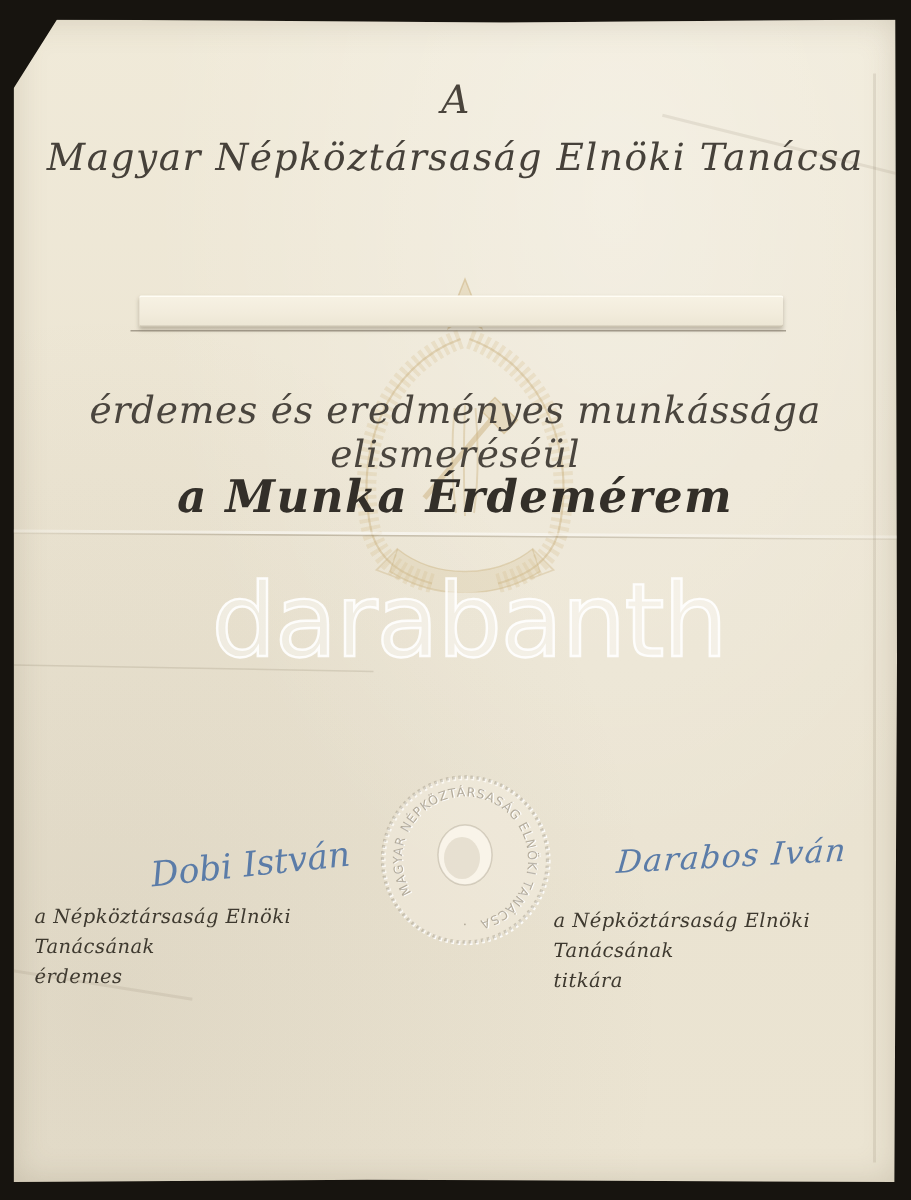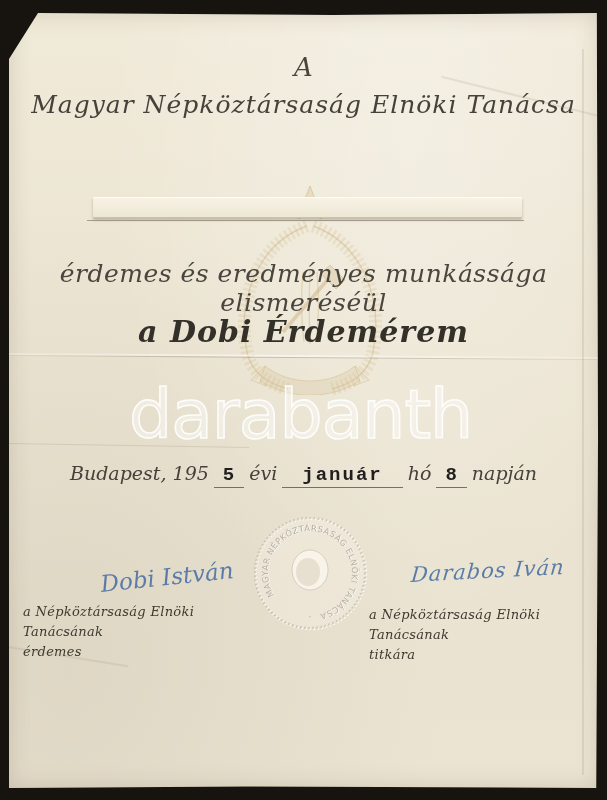--- a/index.html
+++ b/index.html
@@ -37,21 +37,21 @@
     left:78px;top:207px;width:437px;height:1px;
     background:rgba(110,100,85,0.55);
   }
   .embossed-strip{
     left:84px;top:184px;width:429px;height:21px;border-radius:1px;
     background:linear-gradient(180deg,#f7f2e4 0%,#f2ecdc 55%,#ece6d4 100%);
     box-shadow:0 2px 3px rgba(115,105,85,0.40), inset 0 1px 0 #fffdf5, inset 0 -1px 0 rgba(140,130,110,0.35);
   }
   
   .watermark{
-    left:120px;top:368px;width:370px;
+    left:132px;top:368px;width:370px;
     font-family:"DejaVu Sans","Liberation Sans",sans-serif;
     font-size:68px;line-height:1;letter-spacing:-1px;
     color:rgba(255,255,255,0.10);
     -webkit-text-stroke:1.6px rgba(255,255,255,0.88);
     text-shadow:0 0 1px rgba(255,255,255,0.35);
     pointer-events:none;
   }
   
   .date-line{
     left:0;right:0;top:449px;display:flex;justify-content:center;align-items:baseline;
@@ -129,33 +129,24 @@
     </g>
   </svg>
 
   <div class="abs center script article">A</div>
   <div class="abs center script issuer">Magyar Népköztársaság Elnöki Tanácsa</div>
 
   <div class="abs blank-line"></div>
   <div class="abs embossed-strip"></div>
 
   <div class="abs center script recognition">érdemes és eredményes munkássága elismeréséül</div>
-  <div class="abs center script award">a Dobi Érdemérem</div>
+  <div class="abs center script award">a Munka Érdemérem</div>
 
   <div class="abs watermark">darabanth</div>
 
-  <div class="abs date-line script">
-    <span class="lbl">Budapest, 195</span>
-      <span class="typed">5</span>
-      <span class="lbl">évi</span>
-      <span class="typed month">január</span>
-      <span class="lbl">hó</span>
-      <span class="typed">8</span>
-      <span class="lbl">napján</span>
-  </div>
 
   <svg class="abs seal" viewBox="0 0 120 120" xmlns="http://www.w3.org/2000/svg">
     <defs>
       <path id="sealRing" d="M 60 60 m -42 0 a 42 42 0 1 1 84 0 a 42 42 0 1 1 -84 0"></path>
     </defs>
 
     <circle cx="60.8" cy="60.8" r="55" fill="none" stroke="rgba(255,255,255,0.85)" stroke-width="2.6" stroke-dasharray="1.8 2.3"></circle>
     <circle cx="60" cy="60" r="55" fill="rgba(248,244,233,0.35)" stroke="rgba(130,120,100,0.32)" stroke-width="2.2" stroke-dasharray="1.8 2.3"></circle>
 
     <g transform="rotate(-32 60 60)" font-family="'DejaVu Sans','Liberation Sans',sans-serif" font-size="8.3" letter-spacing="0.6">

